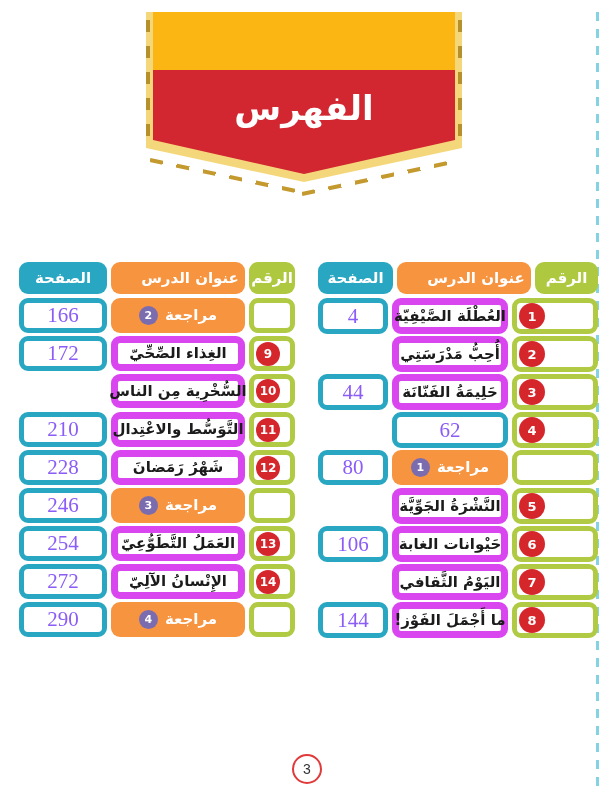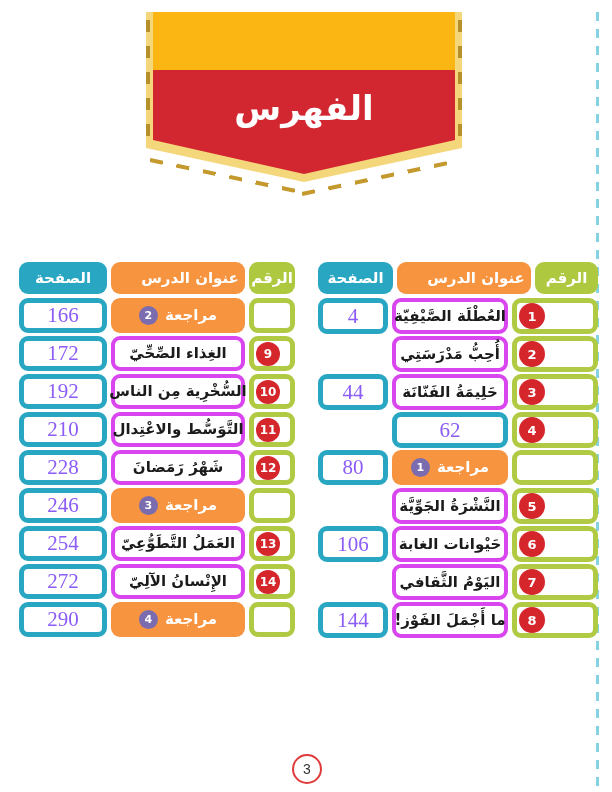--- a/index.html
+++ b/index.html
@@ -55,21 +55,21 @@
   .h-num   { background:#aec93f; }
   .h-title { background:#f79440;padding-left:24px; }
   .h-page  { background:#29a7c2; }
 
   .trow { display:grid; gap:4px; height:33px; margin-bottom:5px; }
   .toc-table.right .trow { grid-template-columns:86px 116px 70px; }
   .toc-table.left  .trow { grid-template-columns:46px 134px 88px; }
 
   .cell { background:#ffffff; border-radius:9px; display:flex; align-items:center; justify-content:center; }
   .c-num   { border:5px solid #b1ca44; justify-content:flex-end; padding-inline-end:2px; }
-  .c-title { border:4px solid #d946ef; }
+  .c-title { border:7px solid #d946ef; }
   .c-page  { border:5px solid #29a7c2; }
 
   .ttl { font-size:15px; font-weight:bold; color:#1b1b1b; line-height:1; white-space:nowrap; }
   .pg  { font-family:"Liberation Serif", serif; font-size:21px; color:#8b5cf6; direction:ltr; }
 
   .badge-red {
     width:26px; height:26px; border-radius:50%; background:#d5262c; color:#fff;
     display:flex; align-items:center; justify-content:center;
     font-size:13px; font-weight:bold; direction:ltr;
   }
@@ -232,23 +232,20 @@
           <span class="pg">172</span>
         </div>
     </div>
     <div class="trow">
       <div class="cell c-num">
           <span class="badge-red">10</span>
         </div>
       <div class="cell c-title">
           <span class="ttl">السُّخْرِية مِن الناس</span>
         </div>
-      <div class="cell c-page">
-          <span class="pg">192</span>
-        </div>
     </div>
     <div class="trow">
       <div class="cell c-num">
           <span class="badge-red">11</span>
         </div>
       <div class="cell c-title">
           <span class="ttl">التَّوَسُّط والاعْتِدال</span>
         </div>
       <div class="cell c-page">
           <span class="pg">210</span>

